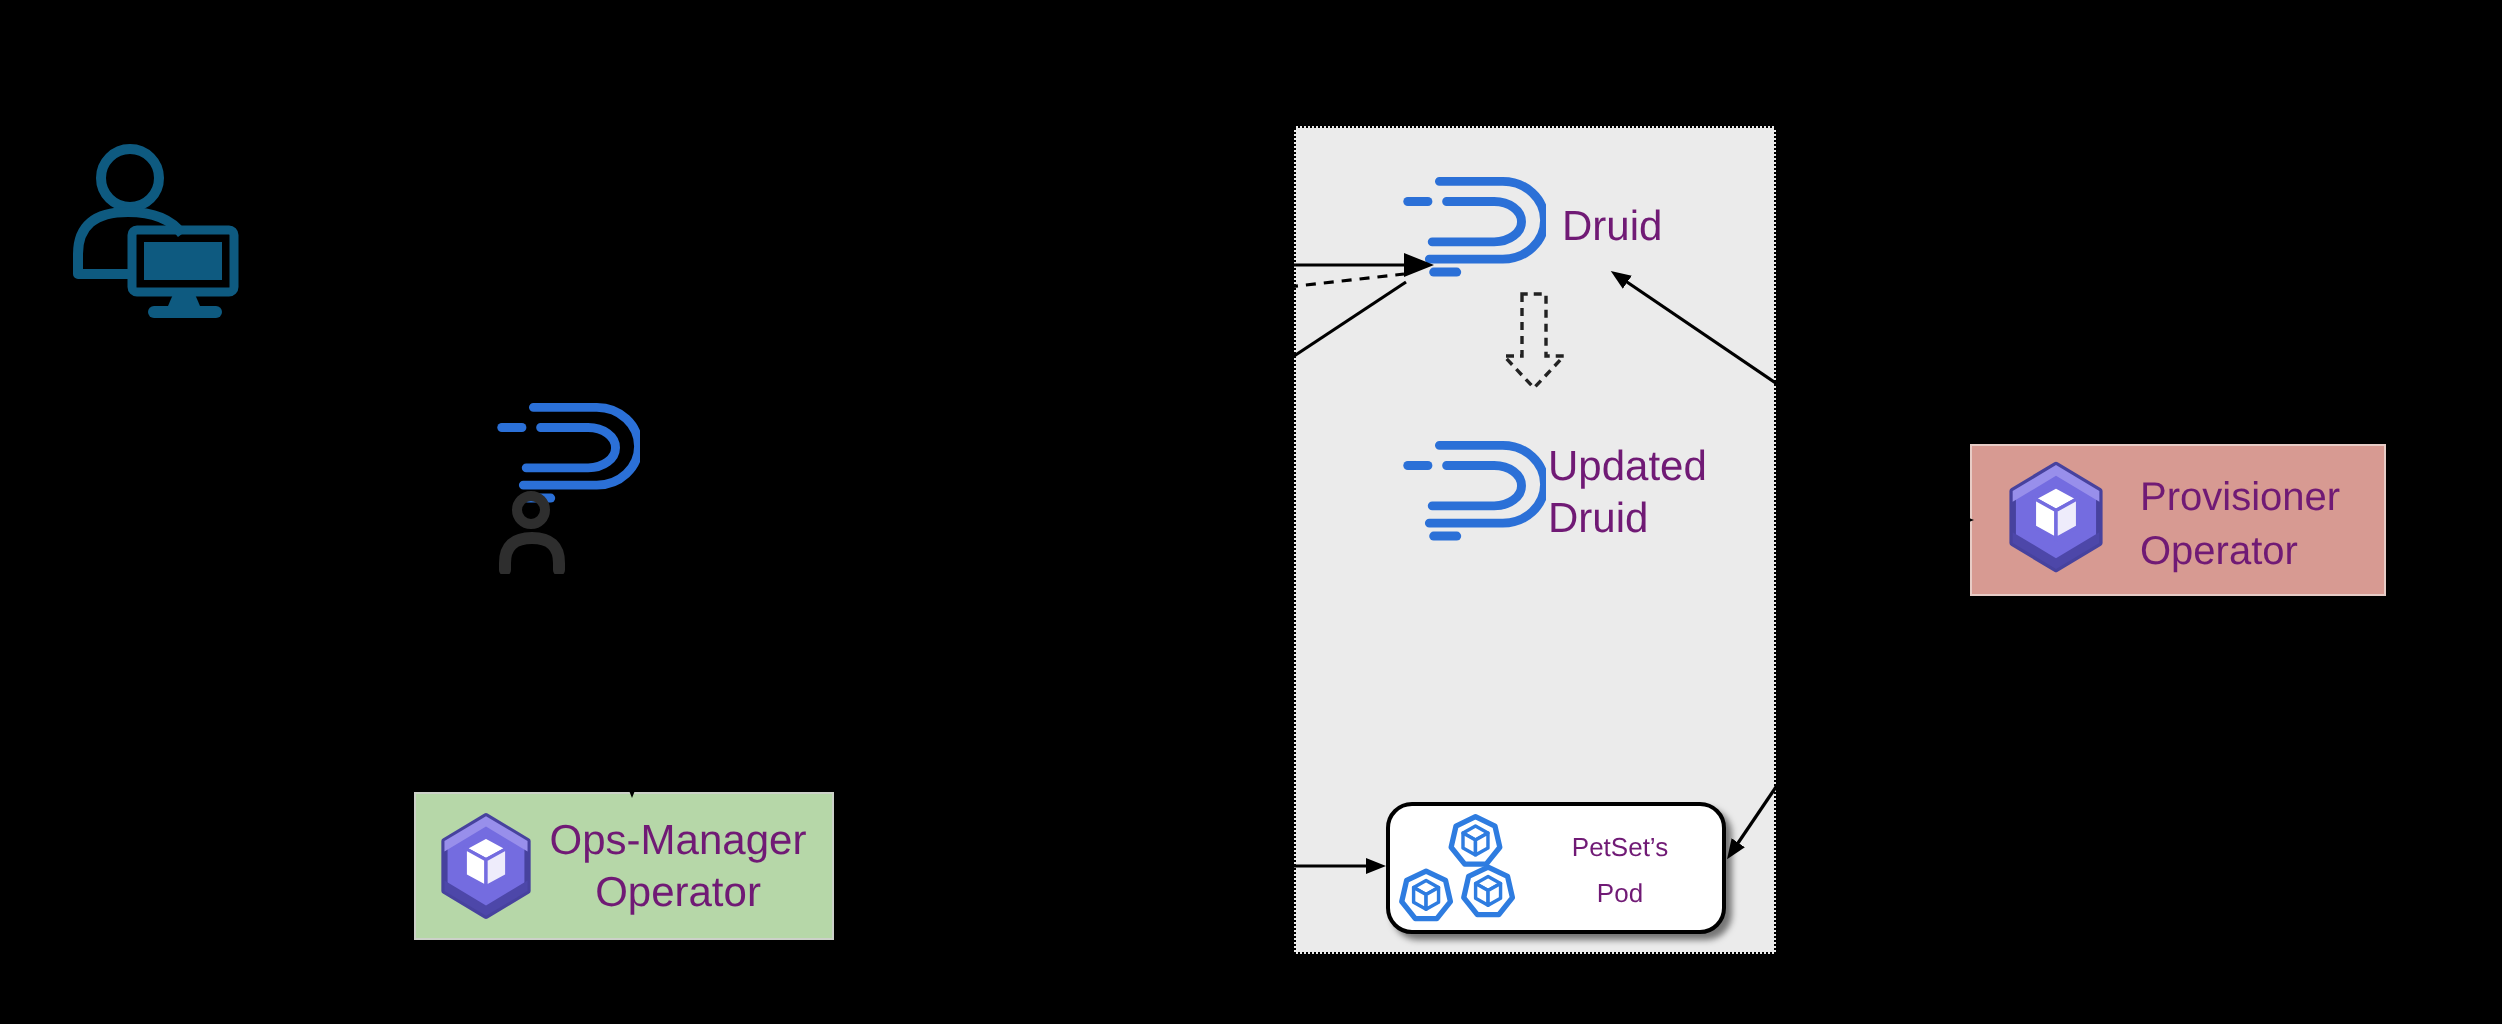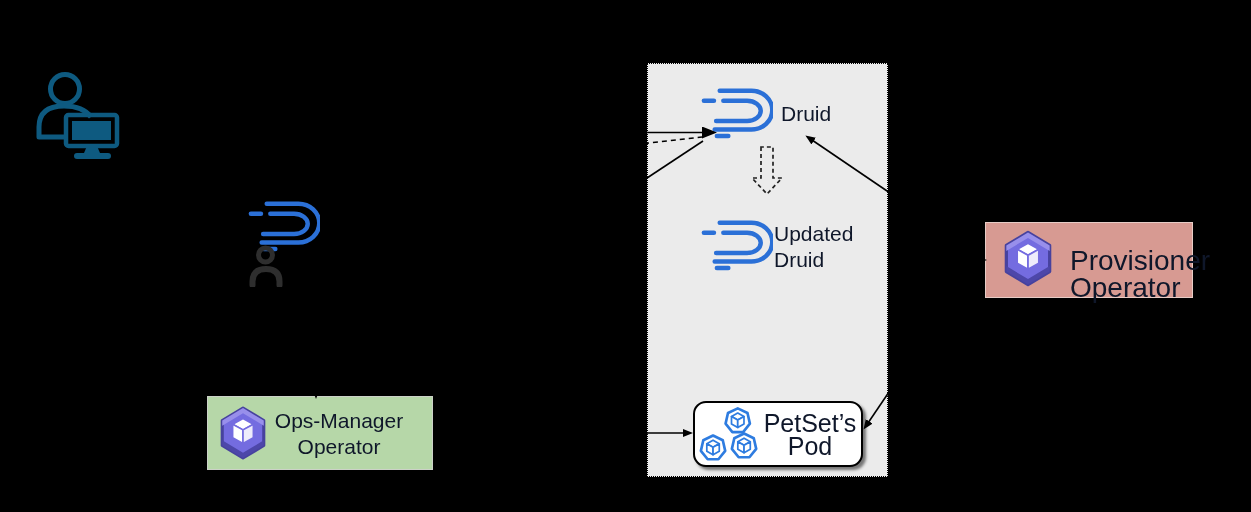--- a/index.html
+++ b/index.html
@@ -1,50 +1,50 @@
 <!DOCTYPE html>
 <html><head>
 <meta charset="utf-8">
 <style>
   html,body{margin:0;padding:0;background:#000;}
   .canvas{
     position:relative;width:1251px;height:512px;background:#000;overflow:hidden;
-    font-family:"Liberation Sans", sans-serif;color:#0f172a;text-decoration:underline;
+    font-family:"Liberation Sans", sans-serif;color:#701a75;text-decoration:underline;
   }
   .abs{position:absolute;}
   svg{display:block;}
 
   
   .cluster{
     left:647px;top:63px;width:241px;height:414px;
     background:#ebebeb;border:1px dotted #000;box-sizing:border-box;
   }
   .druid-label{left:133px;top:39px;font-size:21px;line-height:22px;}
   .updated-label{left:126px;top:157px;width:104px;text-align:left;font-size:21px;line-height:26px;}
 
   
   .petset{
     left:45px;top:337px;width:170px;height:66px;background:#fff;
     border:2px solid #000;border-radius:13px;box-sizing:border-box;
     box-shadow:3px 3px 3px rgba(0,0,0,.5);
   }
-  .petset-text{left:66px;top:9px;width:98px;text-align:center;font-size:25px;line-height:23px;}
+  .petset-text{left:66px;top:9px;width:98px;text-align:center;font-size:13px;line-height:23px;}
 
   
   .opbox{box-sizing:border-box;}
   .ops-manager{
-    left:207px;top:396px;width:226px;height:74px;
+    left:207px;top:396px;width:210px;height:74px;
     background:#b6d7a8;border:1px solid #ccd1c8;
   }
   .provisioner{
     left:985px;top:222px;width:208px;height:76px;
     background:#d79a92;border:1px solid #e7ccc6;
   }
   .ops-text{left:58px;top:11px;width:146px;text-align:center;font-size:21px;line-height:26px;}
-  .prov-text{left:84px;top:24px;text-align:left;font-size:28px;line-height:27px;}
+  .prov-text{left:84px;top:13px;text-align:left;font-size:20px;line-height:27px;}
 
   .overlay{left:0;top:0;pointer-events:none;}
 </style>
 </head>
 <body>
 
 <div class="canvas">
 
   <svg width="0" height="0" style="position:absolute" aria-hidden="true">
     <defs>

